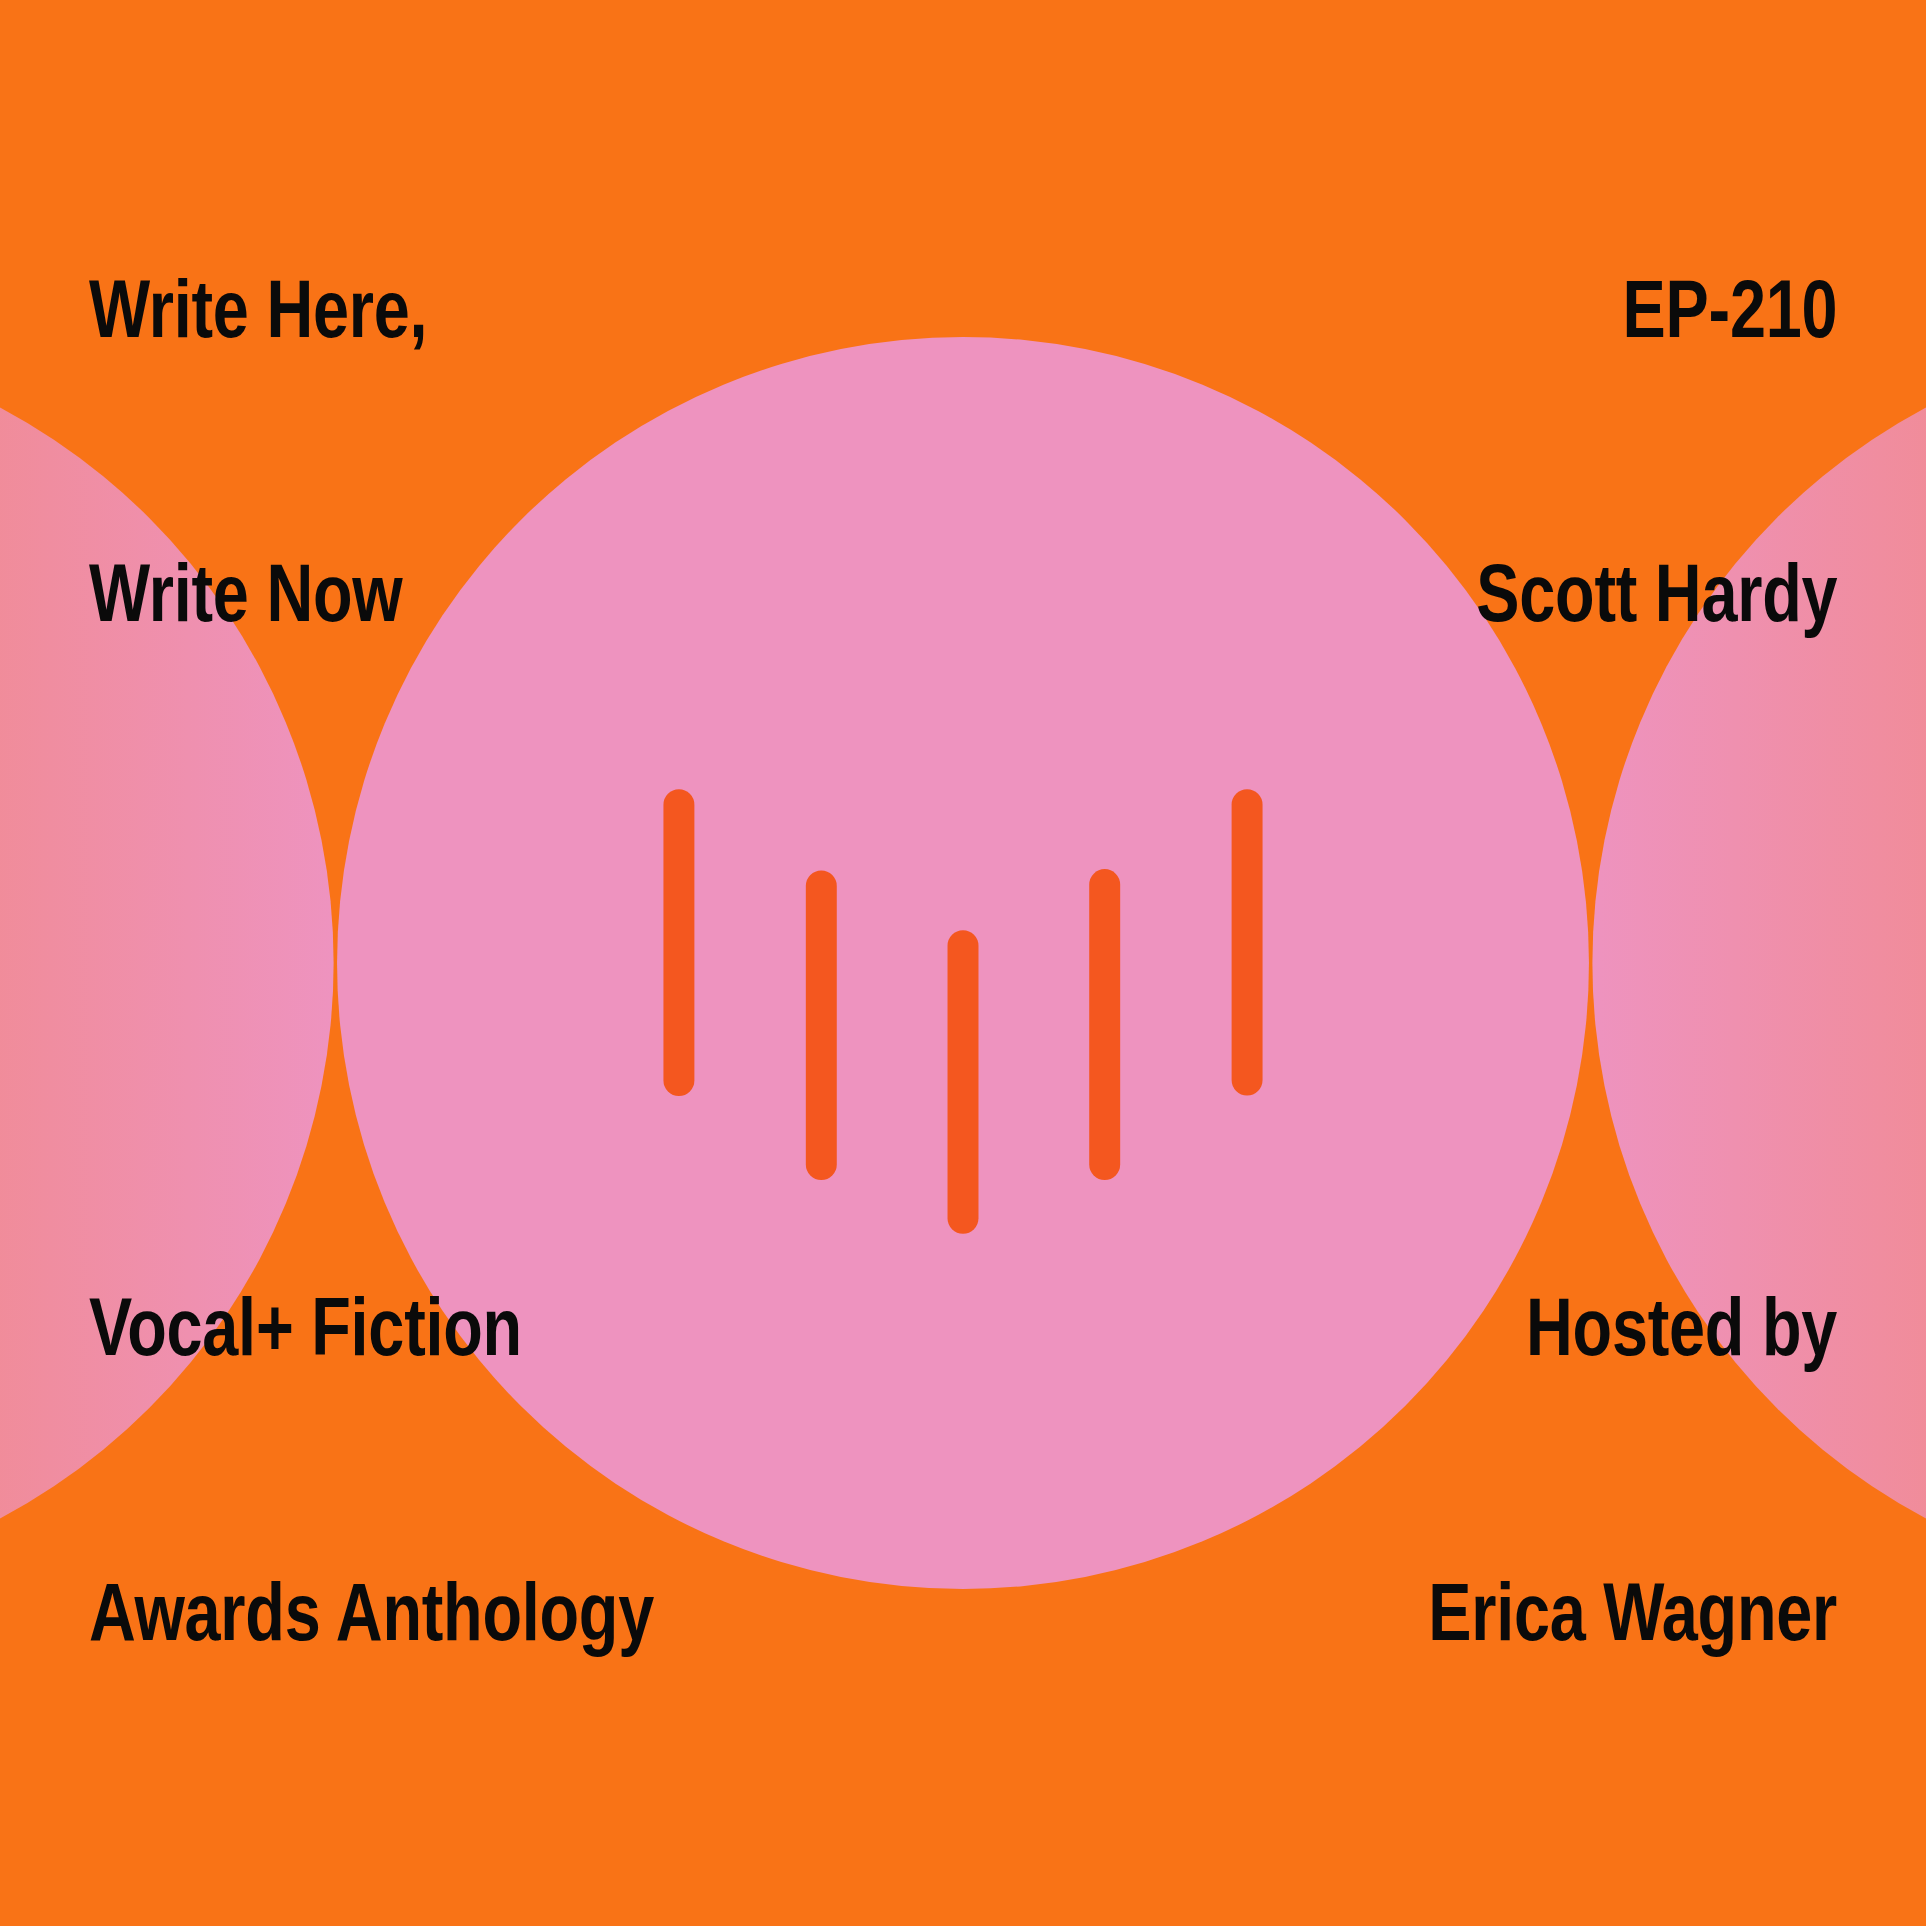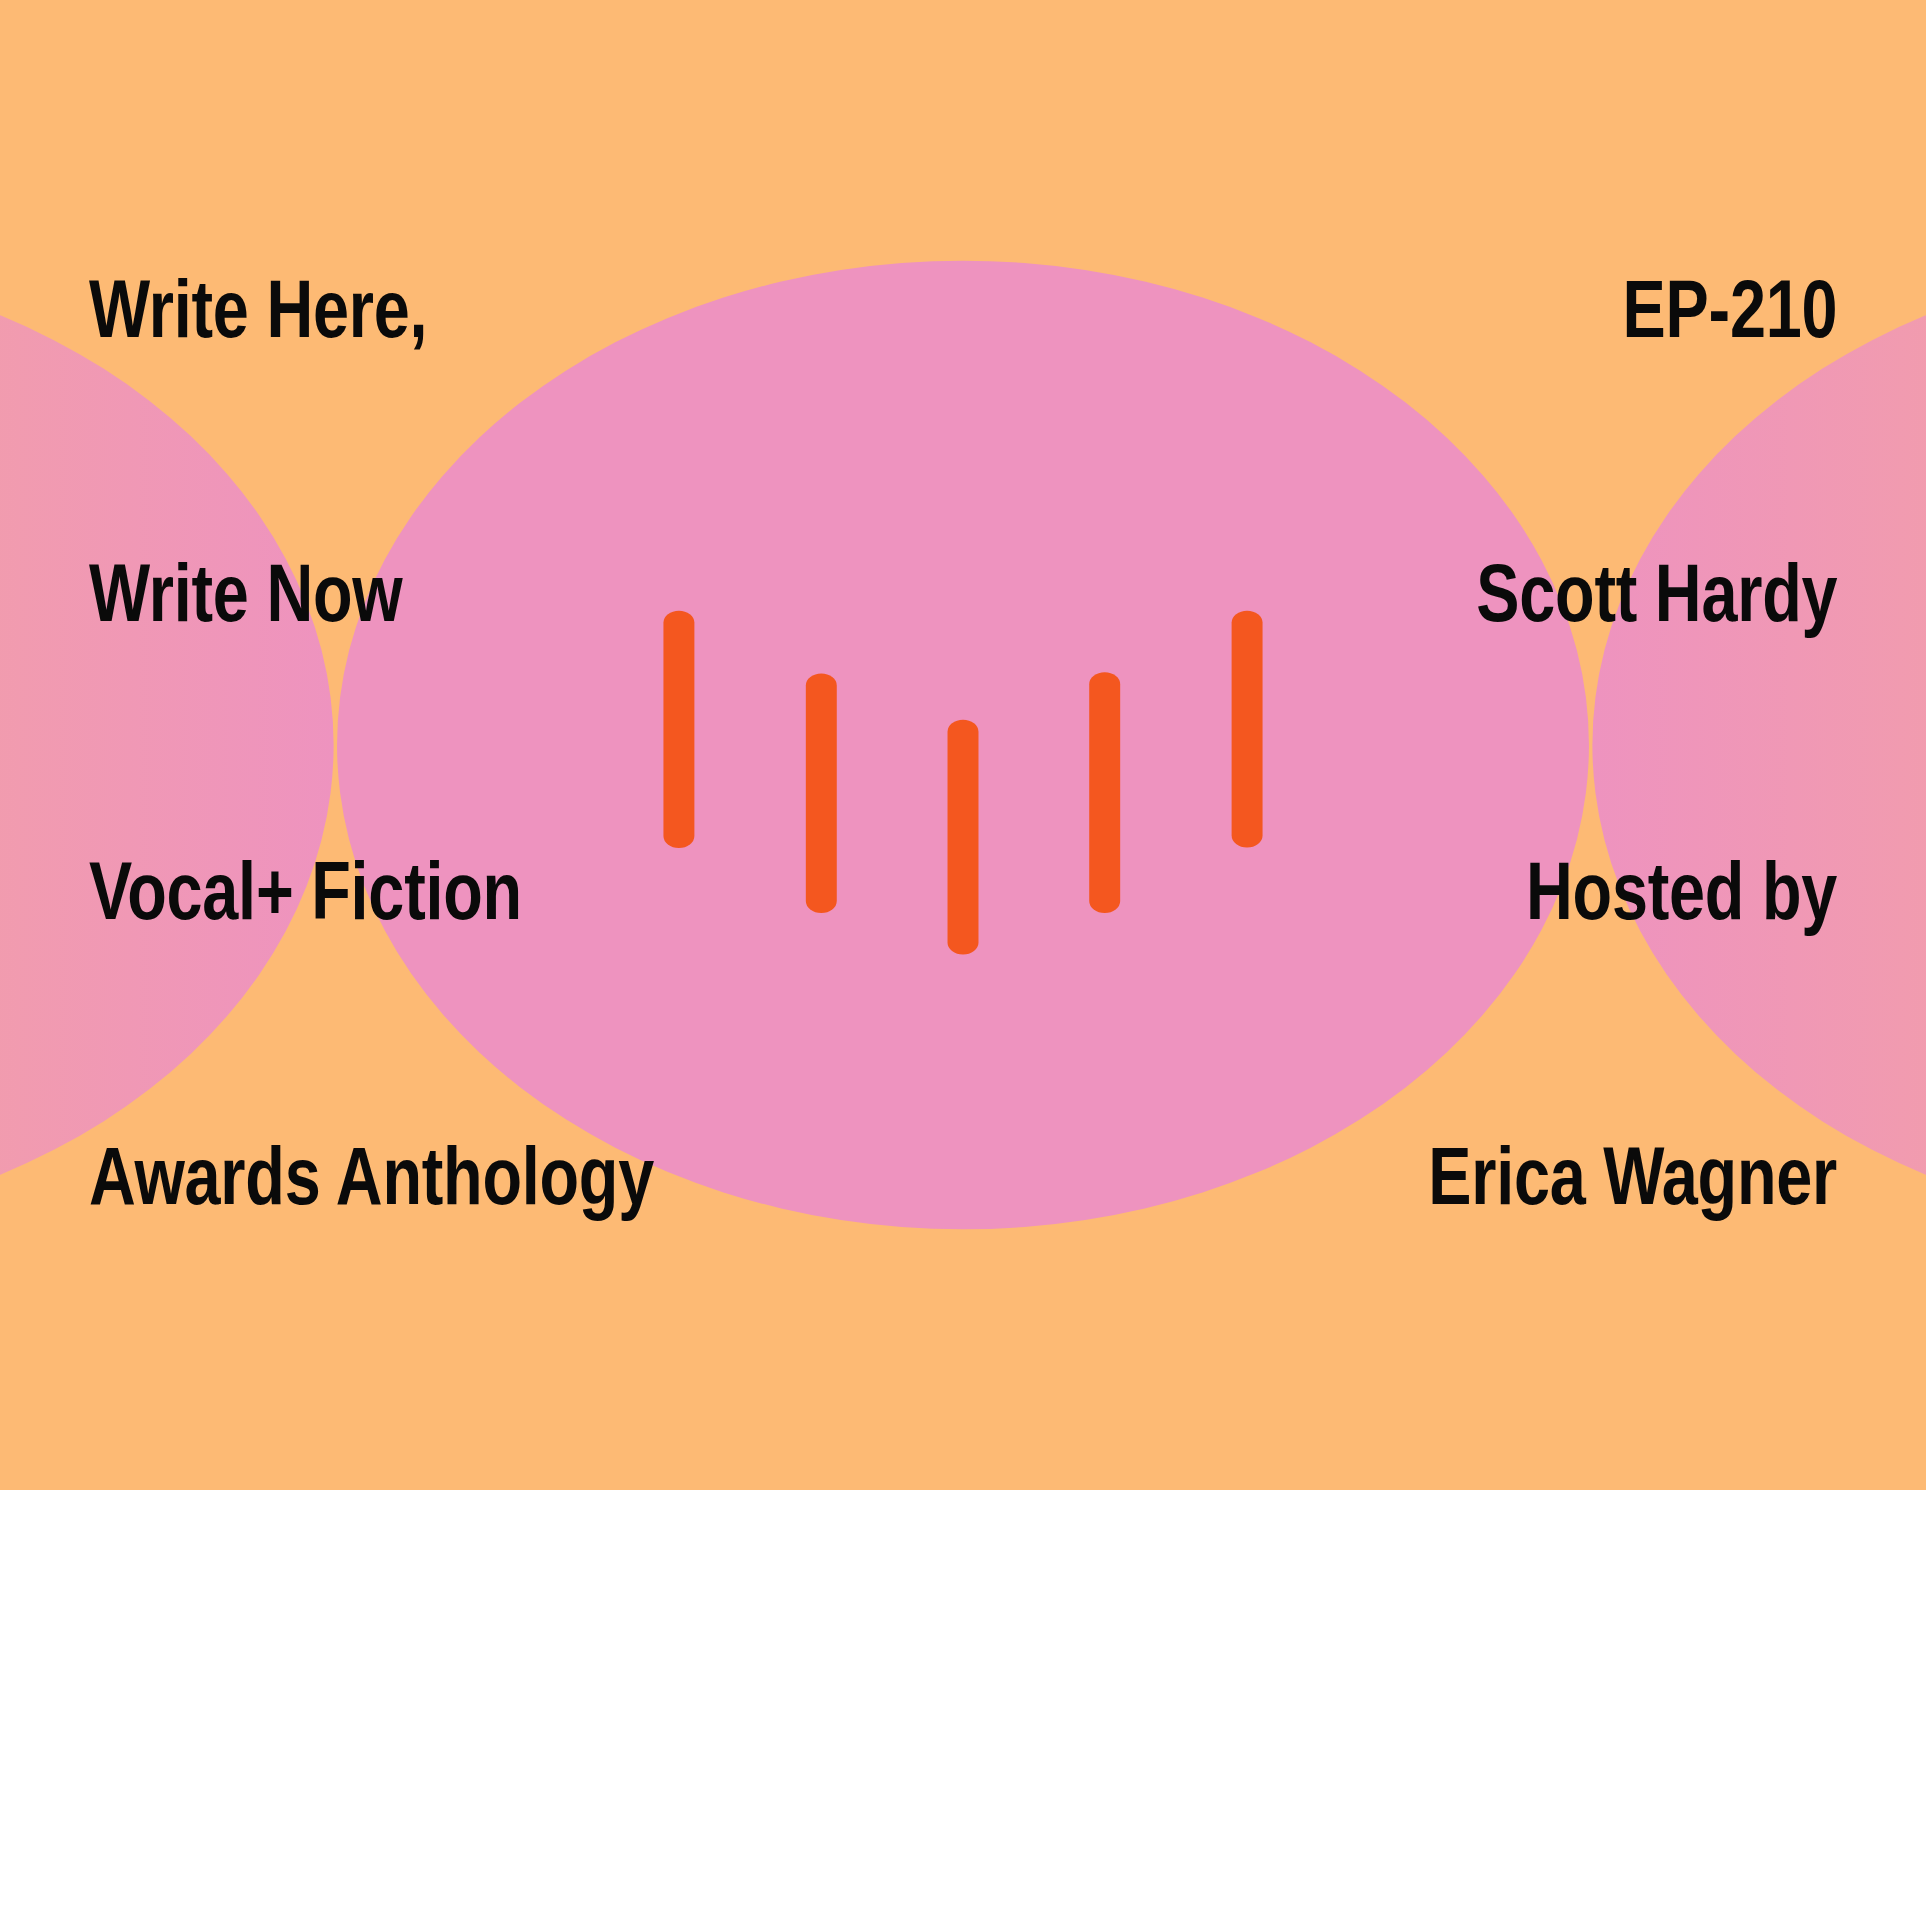--- a/index.html
+++ b/index.html
@@ -3,23 +3,23 @@
 <meta charset="utf-8">
 <style>
   html, body {
     margin: 0;
     padding: 0;
     background: #ffffff;
   }
   #cover {
     position: relative;
     width: 1926px;
-    height: 1490px;
+    height: 1926px;
     overflow: hidden;
-    background: #fdba74;
+    background: #f97316;
     font-family: "Liberation Sans", "DejaVu Sans", sans-serif;
   }
 
   
   .shape-layer {
     position: absolute;
     inset: 0;
     width: 100%;
     height: 100%;
     display: block;

